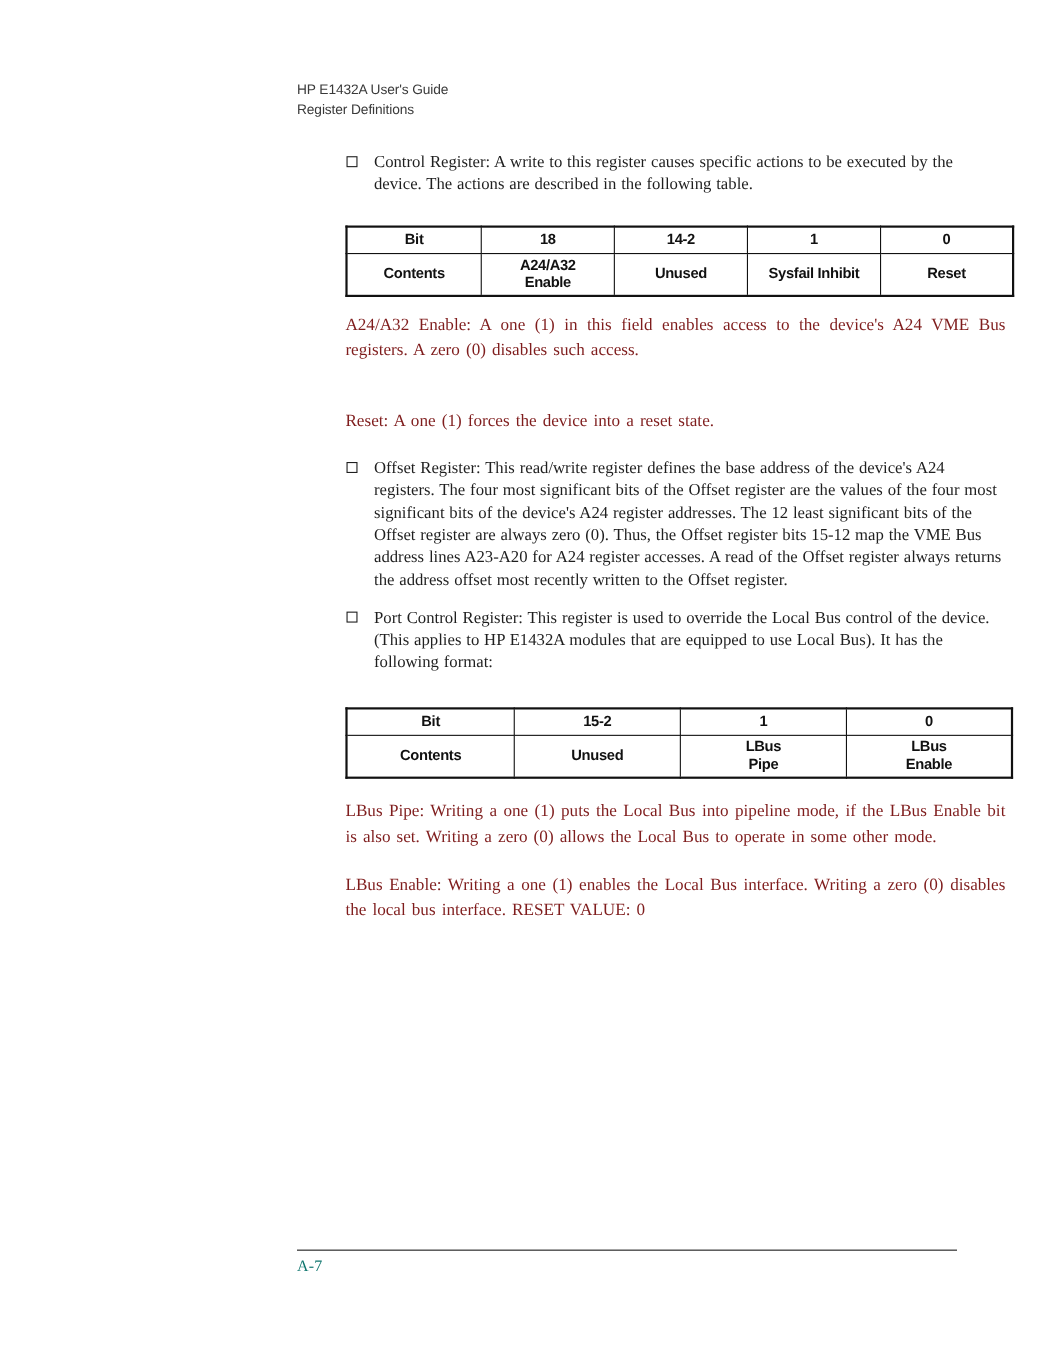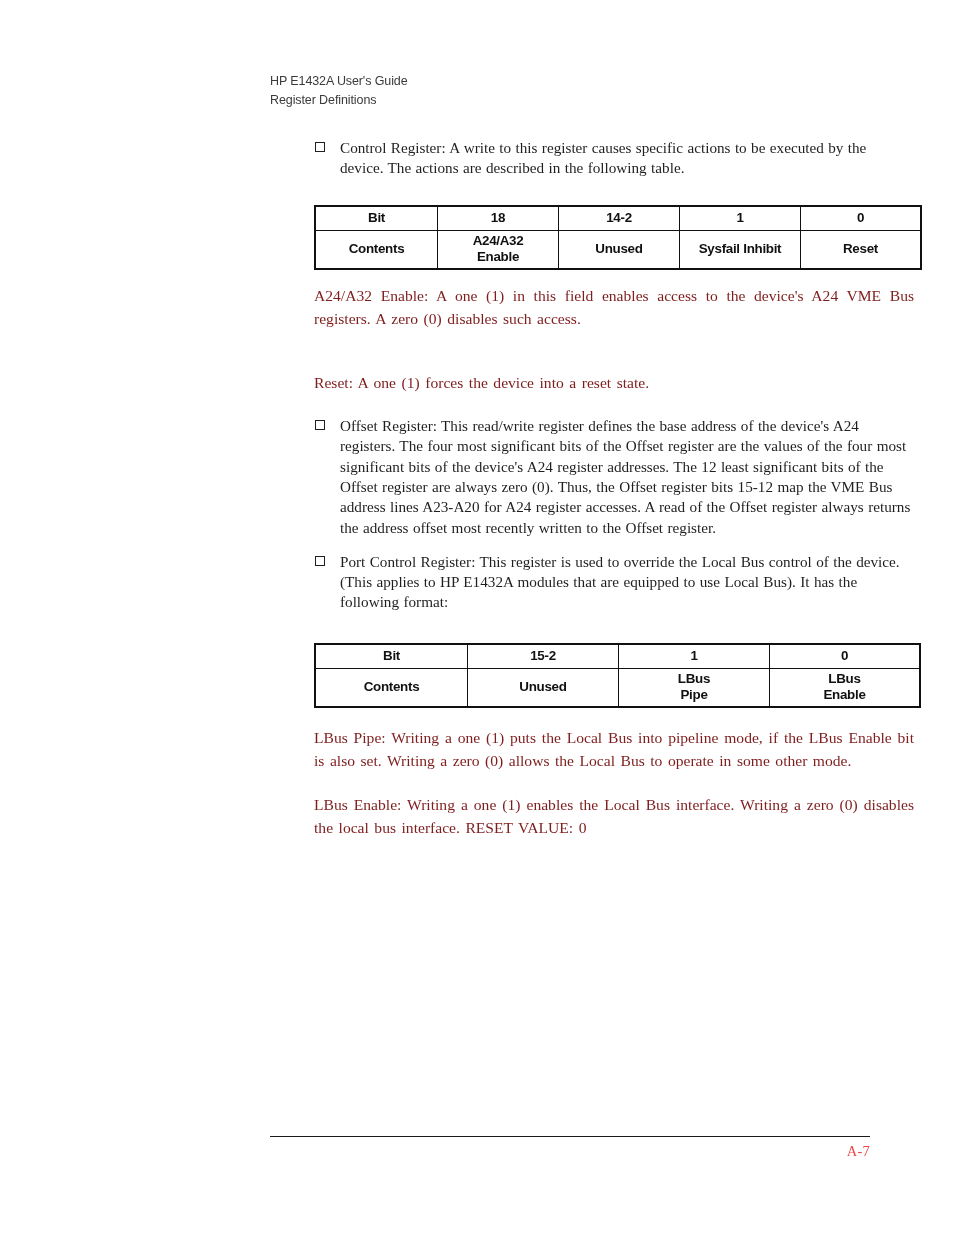--- a/index.html
+++ b/index.html
@@ -117,23 +117,22 @@
     top: 1136px;
     width: 600px;
     height: 0;
     border-top: 1.4px solid #1a1a1a;
   }
   .footer-num {
     position: absolute;
     left: 270px;
     top: 1143px;
     width: 600px;
-    text-align: right;
     font-size: 14.5px;
-    color: #ef4444;
+    color: #0f766e;
     letter-spacing: 0.2px;
   }
 
   .spacer-14 { height: 14px; }
   .spacer-18 { height: 18px; }
   .spacer-20 { height: 20px; }
   .spacer-22 { height: 22px; }
   .spacer-26 { height: 26px; }
   .spacer-30 { height: 30px; }
 </style>

